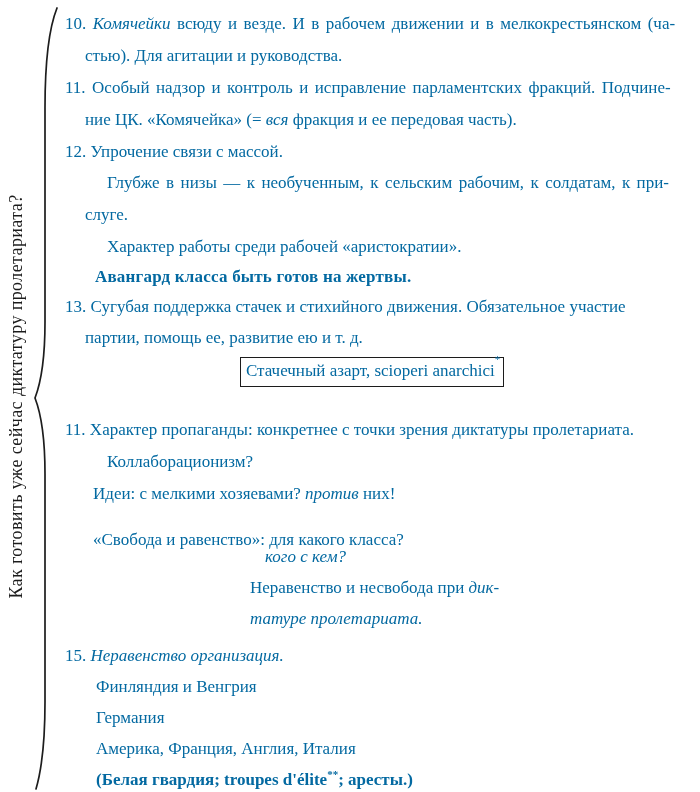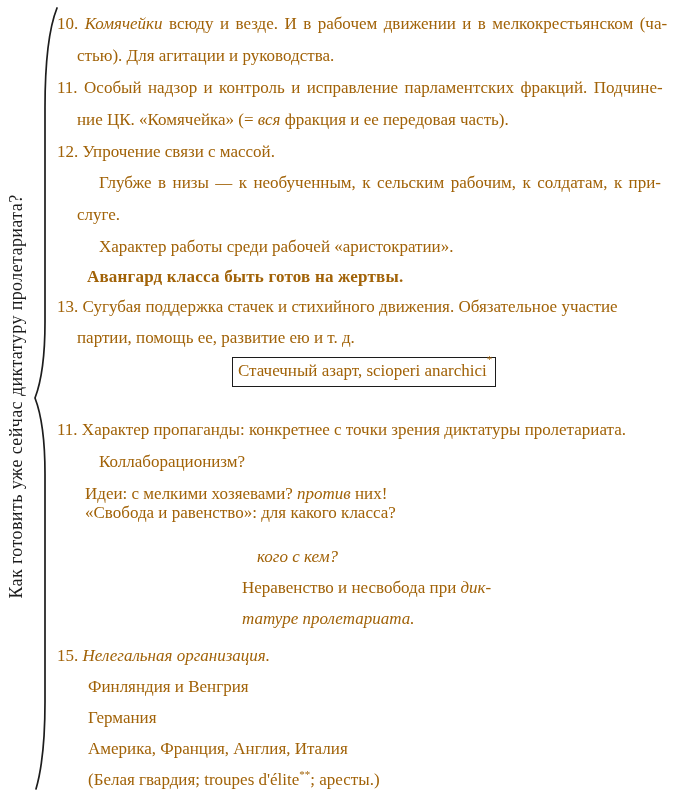--- a/index.html
+++ b/index.html
@@ -19,21 +19,21 @@
     transform:rotate(-90deg);white-space:nowrap;
     font-size:18px;letter-spacing:0.4px;color:#1b1b1b;
   }
 
   
   #brace{position:absolute;left:0;top:0;}
 
   
   .line{
     position:absolute;white-space:nowrap;
-    font-size:17px;line-height:20px;color:#a16207;
+    font-size:17px;line-height:20px;color:#0369a1;margin-left:8px;
   }
   .it{font-style:italic;}
   sup{font-size:11px;line-height:0;}
   .wide{word-spacing:2.2px;}
 
   .k-num  {left:57px;}
   .k-cont {left:77px;}
   .k-sub  {left:99px;}
   .k-bold {left:87px;font-weight:700;letter-spacing:0.2px;}
   .k-cont2{left:85px;}
@@ -68,24 +68,24 @@
       <div class="line k-sub wide" style="top: 173px;"><span>Глубже в низы — к необученным, к сельским рабочим, к солдатам, к при-</span></div>
       <div class="line k-cont" style="top: 205px;"><span>слуге.</span></div>
       <div class="line k-sub" style="top: 237px;"><span>Характер работы среди рабочей «аристократии».</span></div>
       <div class="line k-bold" style="top: 267px;"><span>Авангард класса быть готов на жертвы.</span></div>
       <div class="line k-num" style="top: 297px;"><span>13. Сугубая поддержка стачек и стихийного движения. Обязательное участие</span></div>
       <div class="line k-cont" style="top: 328px;"><span>партии, помощь ее, развитие ею и т. д.</span></div>
       <div class="line k-box" style="top: 357px;"><span>Стачечный азарт, scioperi anarchici</span><sup>*</sup></div>
       <div class="line k-num" style="top: 420px;"><span>11. Характер пропаганды: конкретнее с точки зрения диктатуры пролетариата.</span></div>
       <div class="line k-sub" style="top: 452px;"><span>Коллаборационизм?</span></div>
       <div class="line k-cont2" style="top: 484px;"><span>Идеи: с мелкими хозяевами? </span><span class="it">против</span><span> них!</span></div>
-      <div class="line k-cont2" style="top: 503px;"><span>«Свобода и равенство»: для какого класса?</span></div>
+      <div class="line k-cont2" style="top: 530px;"><span>«Свобода и равенство»: для какого класса?</span></div>
       <div class="line k-k268" style="top: 547px;"><span>кого с кем?</span></div>
       <div class="line k-k230" style="top: 578px;"><span>Неравенство и несвобода при </span><span class="it">дик-</span></div>
       <div class="line k-k230" style="top: 609px;"><span class="it">татуре пролетариата.</span></div>
-      <div class="line k-num" style="top: 646px;"><span>15. </span><span class="it">Нелегальная организация.</span></div>
+      <div class="line k-num" style="top: 646px;"><span>15. </span><span class="it">Неравенство организация.</span></div>
       <div class="line k-cont3" style="top: 677px;"><span>Финляндия и Венгрия</span></div>
       <div class="line k-cont3" style="top: 708px;"><span>Германия</span></div>
       <div class="line k-cont3" style="top: 739px;"><span>Америка, Франция, Англия, Италия</span></div>
-      <div class="line k-cont3" style="top: 770px;"><span>(Белая гвардия; troupes d'élite</span><sup>**</sup><span>; аресты.)</span></div>
+      <div class="line k-cont3" style="top: 770px; font-weight: bold;"><span>(Белая гвардия; troupes d'élite</span><sup>**</sup><span>; аресты.)</span></div>
     </div>
 
 </div>
 
 </body></html>

